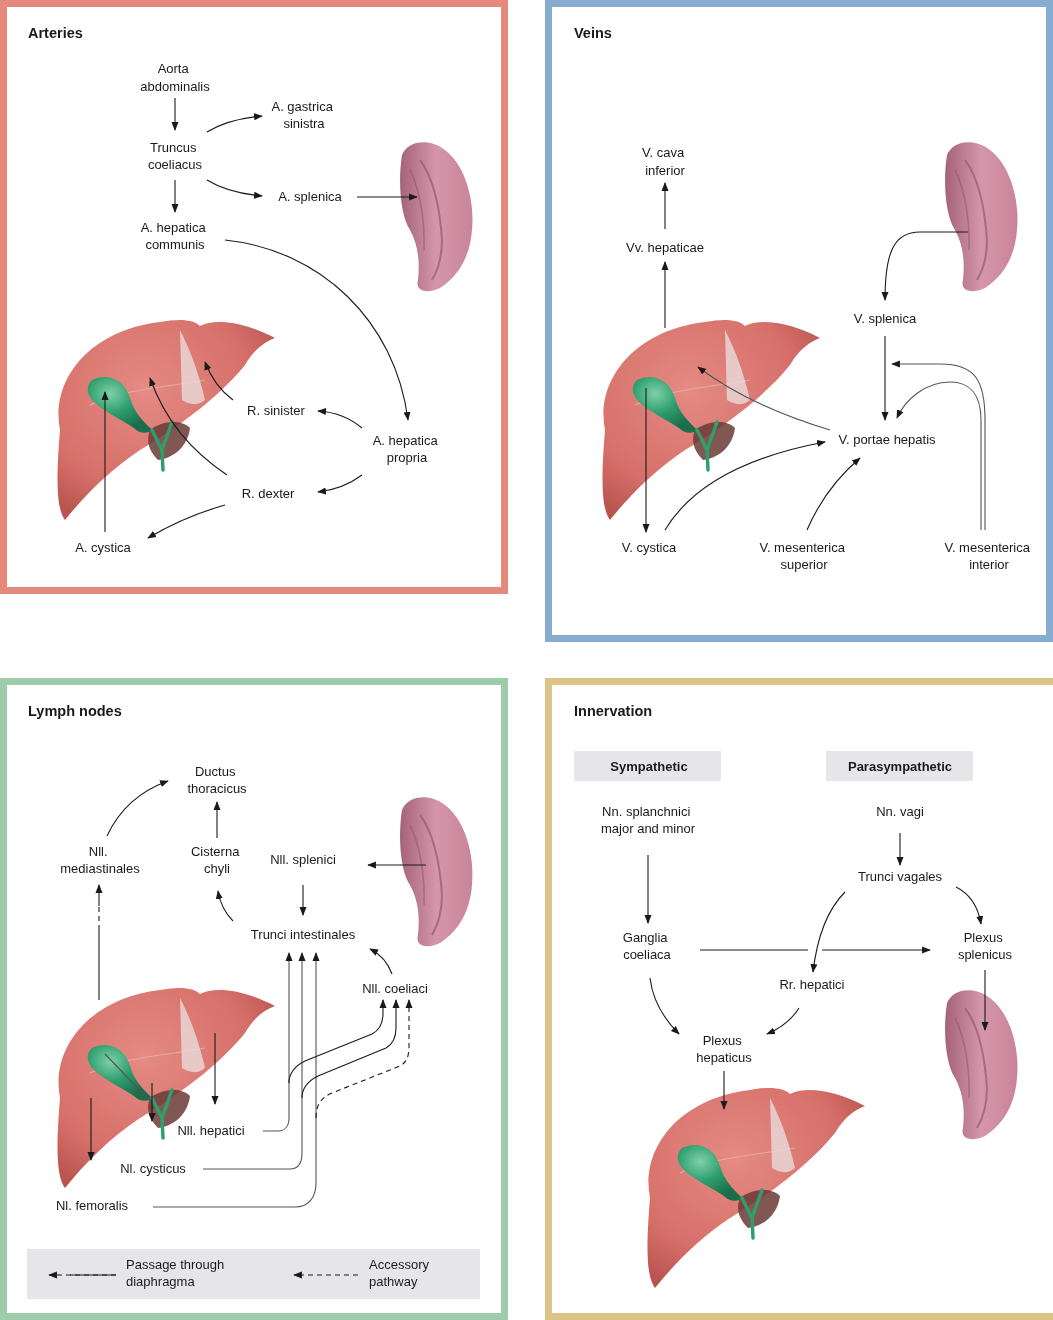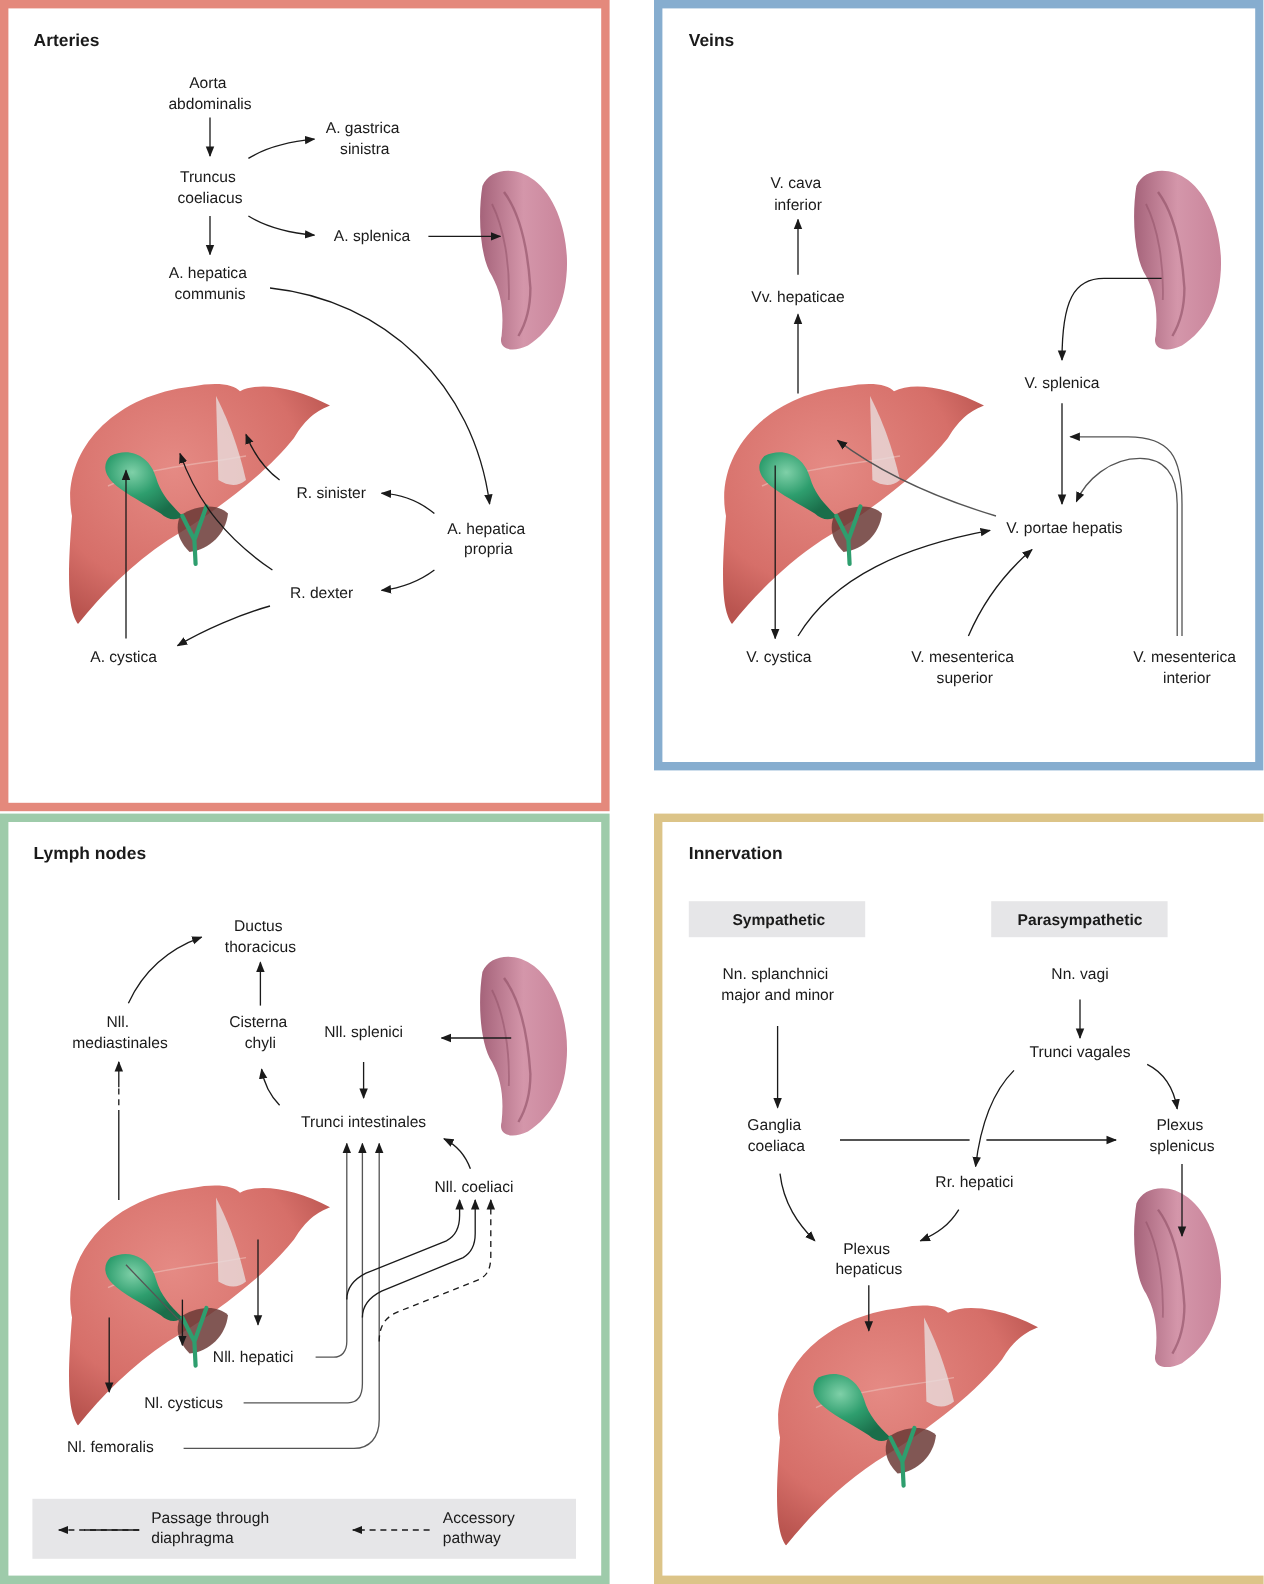--- a/index.html
+++ b/index.html
@@ -1,18 +1,18 @@
 <!DOCTYPE html>
 <html><head>
 <meta charset="utf-8">
 <style>
   html,body{margin:0;padding:0;background:#ffffff;}
   body{width:1053px;height:1320px;position:relative;overflow:hidden;font-family:"Liberation Sans","DejaVu Sans",sans-serif;}
   .panel{position:absolute;box-sizing:border-box;background:#fff;border:7px solid #ccc;}
-  #p-arteries{left:0;top:0;width:508px;height:676px;border-color:#e4897c;}
+  #p-arteries{left:0;top:0;width:508px;height:594px;border-color:#e4897c;}
   #p-veins{left:545px;top:0;width:508px;height:642px;border-color:#86adcf;text-align:center;}
   #p-lymph{left:0;top:678px;width:508px;height:642px;border-color:#9ecbaa;text-align:right;}
   #p-innervation{left:545px;top:678px;width:564px;height:642px;border-color:#dcc488;}
   .panel svg{position:absolute;left:-7px;top:-7px;width:508px;height:642px;overflow:visible;}
   .title{font-weight:bold;font-size:14.5px;fill:#1a1a1a;}
   .lbl{font-size:13px;fill:#1a1a1a;}
   .lbl-b{font-size:13px;fill:#1a1a1a;font-weight:bold;}
   .ln{fill:none;stroke:#1a1a1a;stroke-width:1.1;}
   .ln-w{fill:none;stroke:#555;stroke-width:1.1;}
   .dash{stroke-dasharray:5 4;}

